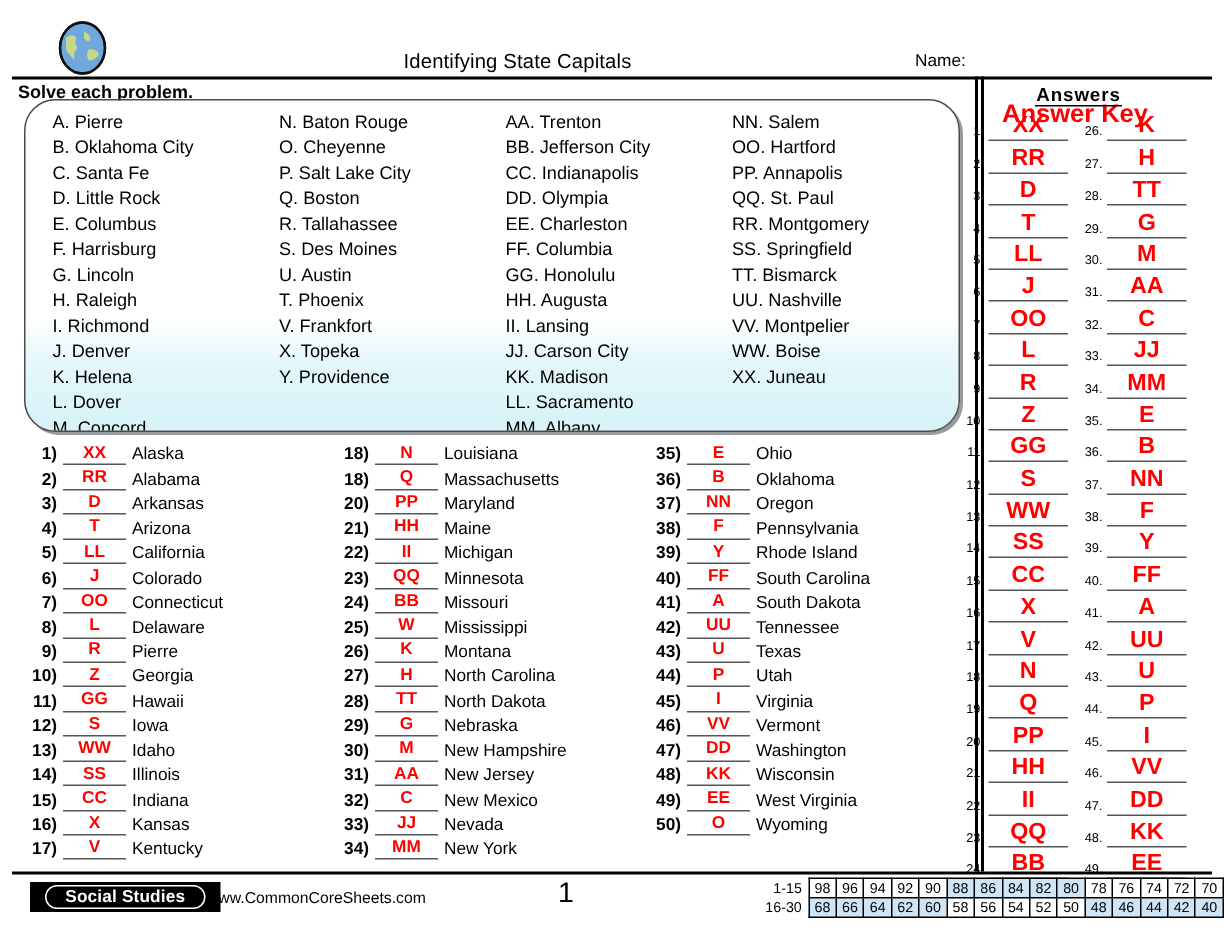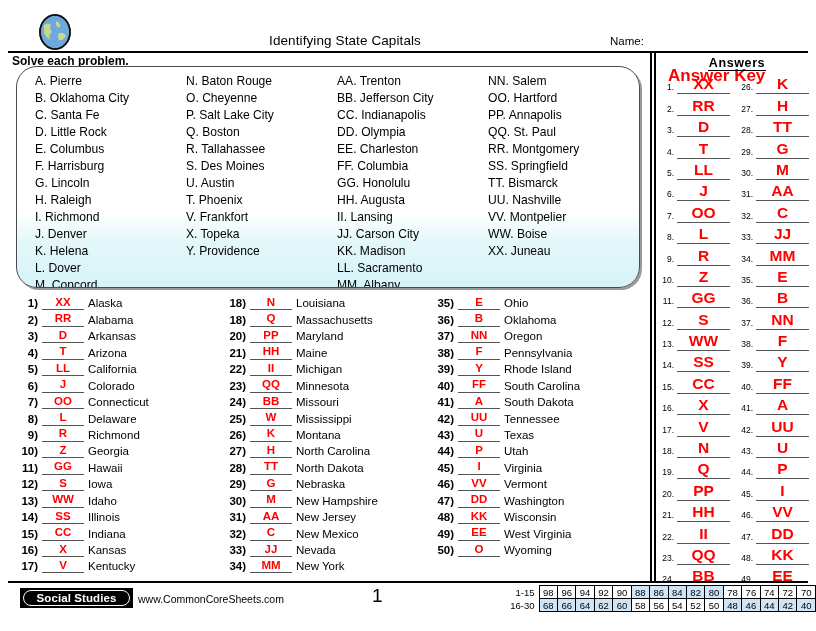--- a/index.html
+++ b/index.html
@@ -86,21 +86,21 @@
     border-bottom:1.4px solid #555;
     font-size:11.5px; font-weight:bold; color:#ff0000;
     line-height:13.5px;
   }
   .pb-state {
     font-size:11.5px; padding-left:4px; line-height:14px; color:#000;
   }
 
   
   #answers-panel {
-    position:absolute; left:658px; top:52px; width:158px; height:580px;
+    position:absolute; left:640px; top:52px; width:158px; height:580px;
     overflow:hidden;
   }
   #answers-heading {
     text-align:center; font-size:12.5px; font-weight:bold;
     margin-top:4px; margin-bottom:3px;
   }
   #answers-heading span {
     border-bottom:1.6px solid #000; padding:0 1px 0 1px;
     letter-spacing:0.6px;
   }
@@ -121,21 +121,21 @@
     line-height:18px;
   }
 
   
   #footer-rule {
     position:absolute; left:8px; top:581px; width:800px; height:2px;
     background:#000;
   }
   #subject-badge {
     position:absolute; left:20px; top:588px;
-    width:113px; height:20px;
+    width:127px; height:20px;
     background:#000000;
     display:flex; align-items:center; justify-content:center;
   }
   #subject-badge-inner {
     width:107px; height:16px;
     border:1.4px solid #ffffff;
     border-radius:8px;
     color:#ffffff; font-size:11.5px; font-weight:bold;
     display:flex; align-items:center; justify-content:center;
     letter-spacing:0.1px;
@@ -292,21 +292,21 @@
         <div class="pb-state">Connecticut</div>
       </div>
       <div class="pb-row">
         <div class="pb-num">8)</div>
         <div class="pb-blank">L</div>
         <div class="pb-state">Delaware</div>
       </div>
       <div class="pb-row">
         <div class="pb-num">9)</div>
         <div class="pb-blank">R</div>
-        <div class="pb-state">Richmond</div>
+        <div class="pb-state">Pierre</div>
       </div>
       <div class="pb-row">
         <div class="pb-num">10)</div>
         <div class="pb-blank">Z</div>
         <div class="pb-state">Georgia</div>
       </div>
       <div class="pb-row">
         <div class="pb-num">11)</div>
         <div class="pb-blank">GG</div>
         <div class="pb-state">Hawaii</div>

